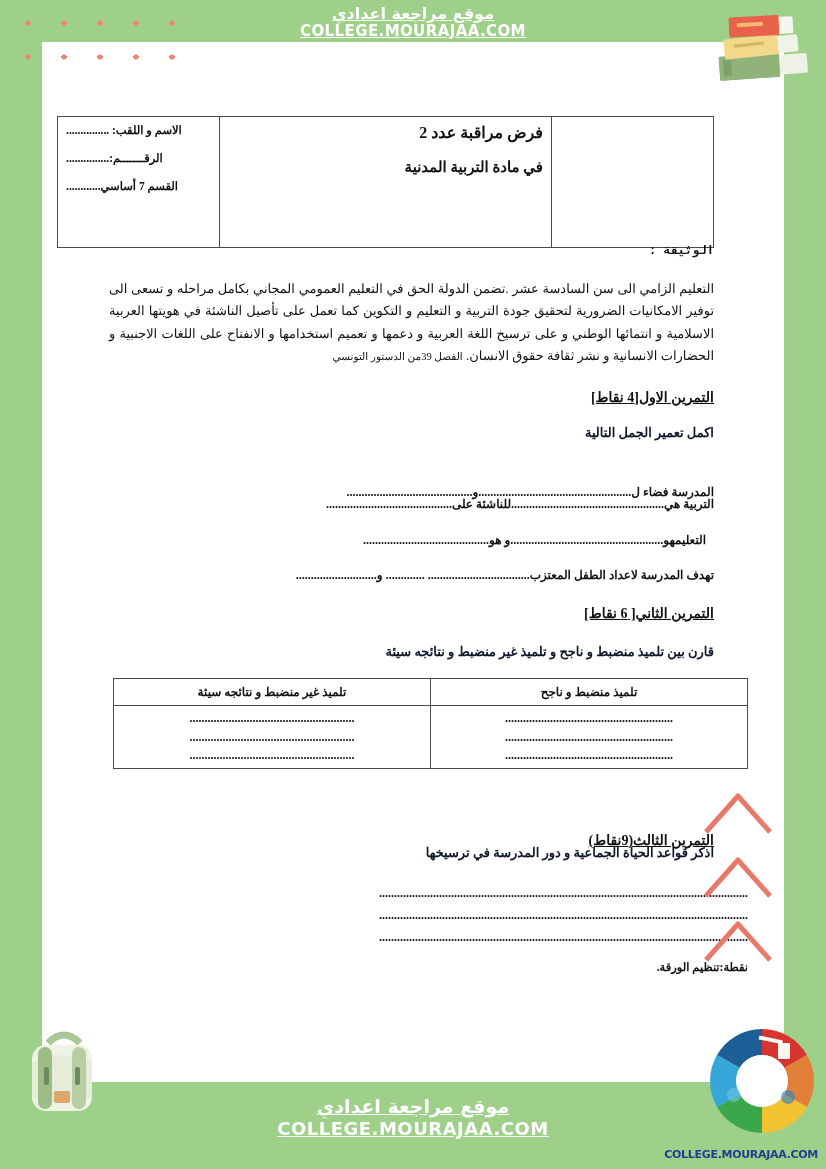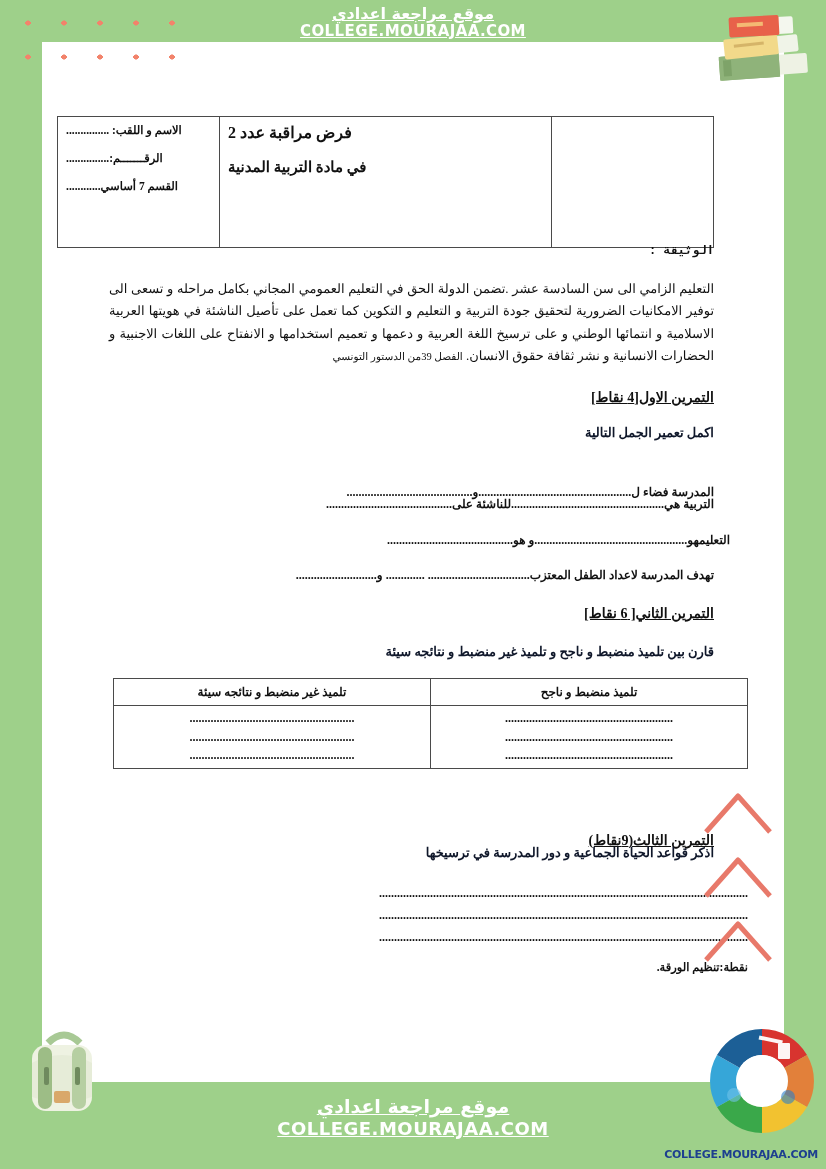--- a/index.html
+++ b/index.html
@@ -199,21 +199,21 @@
   .exam-table td {
     border: 1px solid #4a4a4a;
     vertical-align: top;
     padding: 6px 8px;
     font-size: 11.5px;
     font-weight: bold;
     color: #111;
     height: 118px;
   }
   .cell-student { width: 145px; }
-  .cell-title   { width: 315px; text-align: left; vertical-align: middle; }
+  .cell-title   { width: 315px; text-align: right; vertical-align: middle; }
   .cell-mark    { width: 145px; }
   .cell-student div {
     text-align: left;
     margin-bottom: 14px;
     white-space: nowrap;
     direction: rtl;
   }
   .cell-title .t1 {
     font-size: 16px;
     font-weight: bold;
@@ -267,21 +267,21 @@
     font-weight: bold;
     color: #111;
     white-space: nowrap;
     direction: rtl;
   }
 
   .ex1-title { top: 389px; }
   .ex1-instr { top: 425px; }
   .fl1 { top: 461px; right: 112px; margin-top: 24px; }
   .fl2 { top: 497px; right: 112px; }
-  .fl3 { top: 533px; right: 96px; }
+  .fl3 { top: 533px; right: 120px; }
   .fl4 { top: 568px; right: 112px; }
 
   .ex2-title { top: 605px; }
   .ex2-instr { top: 644px; }
 
   .compare-table {
     position: absolute;
     top: 678px;
     right: 78px;
     width: 635px;

